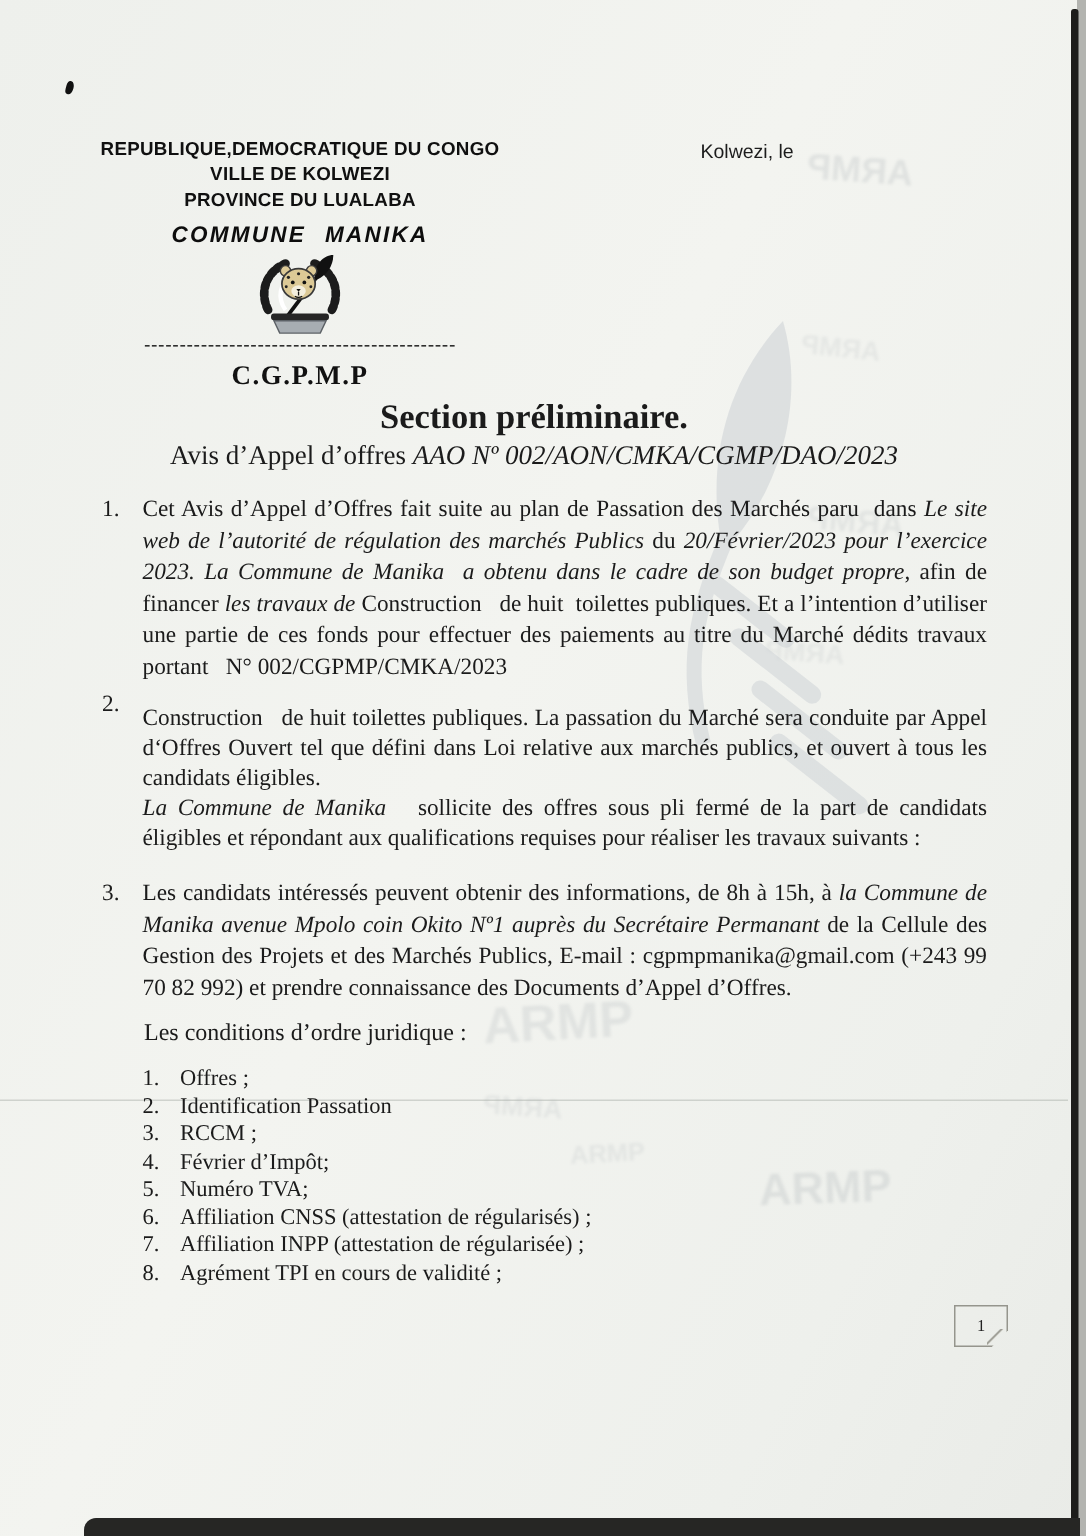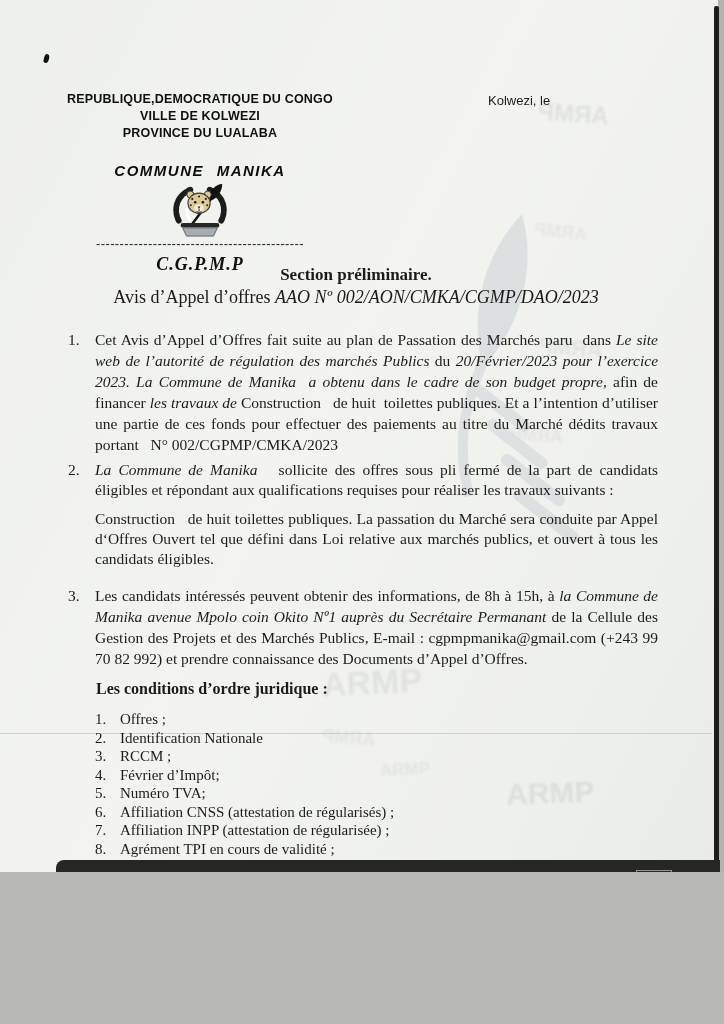--- a/index.html
+++ b/index.html
@@ -1,57 +1,57 @@
 <!DOCTYPE html>
 <html><head>
 <meta charset="utf-8">
 <style>
   html,body{margin:0;padding:0;background:#b9bab6;}
   .scan{
-    position:relative;width:724px;height:872px;overflow:hidden;
+    position:relative;width:724px;height:1024px;overflow:hidden;
     background:linear-gradient(118deg,#eef0ec 0%,#f3f4f0 45%,#eef0ec 80%,#e9ebe7 100%);
     font-family:"Liberation Serif", serif;color:#1b1b1b;
   }
   
   .edge-right-outer{position:absolute;top:0;right:0;width:6px;height:100%;background:#b3b4b0;}
   .edge-right-dark{position:absolute;top:6px;right:5px;width:5px;height:100%;background:#1d1d1b;border-radius:2px;}
   .edge-bottom-dark{position:absolute;left:56px;right:4px;bottom:0;height:12px;background:#27272
 
 5;border-top-left-radius:8px;}
   .edge-bottom-dark{background:#262624;}
   .crease-line{position:absolute;left:0;top:733px;width:712px;height:1px;background:rgba(165,170,165,.45);}
   .ink-speck{position:absolute;left:44px;top:54px;width:5px;height:9px;background:#111;border-radius:45% 55% 60% 40%;transform:rotate(14deg);}
   
   .bleed-layer{position:absolute;inset:0;pointer-events:none;}
   .wm{position:absolute;font-family:"Liberation Sans",sans-serif;font-weight:bold;color:#76808a;filter:blur(1.2px);white-space:nowrap;}
   .emblem-wm{position:absolute;left:372px;top:208px;width:240px;height:360px;opacity:.5;pointer-events:none;}
   
   .hdr{position:absolute;left:60px;top:91px;width:280px;text-align:center;}
   .hdr .org{font-family:"Liberation Sans",sans-serif;font-weight:bold;font-size:12.5px;line-height:17px;letter-spacing:.2px;color:#101010;}
-  .hdr .commune{font-family:"Liberation Sans",sans-serif;font-weight:bold;font-style:italic;font-size:15px;line-height:18px;letter-spacing:1.5px;word-spacing:7px;margin-top:20px;color:#0d0d0d;}
+  .hdr .commune{font-family:"Liberation Sans",sans-serif;font-weight:bold;font-style:italic;font-size:15px;line-height:18px;letter-spacing:1.5px;word-spacing:7px;margin-top:6px;color:#0d0d0d;}
   .logo-wrap{margin-top:2px;height:56px;}
   .sep-dashes{font-family:"Liberation Sans",sans-serif;font-size:13px;line-height:11px;letter-spacing:.4px;white-space:nowrap;overflow:hidden;color:#222;}
-  .cgpmp{font-size:18px;font-weight:bold;letter-spacing:1px;margin-top:5px;color:#111;font-style:italic;}
-  .dateline{position:absolute;left:488px;top:93px;font-family:"Liberation Sans",sans-serif;font-size:13px;color:#1c1c1c;}
+  .cgpmp{font-size:18px;font-weight:bold;letter-spacing:1px;margin-top:5px;color:#111;}
+  .dateline{position:absolute;left:467px;top:93px;font-family:"Liberation Sans",sans-serif;font-size:13px;color:#1c1c1c;}
   
   .title-block{position:absolute;left:0;top:265px;width:712px;text-align:center;}
-  .title-l1{font-size:17px;font-weight:bold;}
+  .title-l1{font-size:23px;font-weight:bold;}
   .title-l2{font-size:18px;font-weight:bold;margin-top:2px;}
   
   .body{position:absolute;left:68px;top:329px;width:590px;font-size:15.5px;text-align:justify;}
   .rich{white-space:pre-wrap;}
   .seg-b{font-weight:normal;}
   .seg-i{font-style:italic;}
   .num-item{display:grid;grid-template-columns:27px 1fr;}
   .item1{line-height:21px;}
   .item2{margin-top:5px;line-height:20px;}
   .item2 .p2{margin-top:9px;}
   .item3{margin-top:16px;line-height:21px;}
   .exigences{margin-top:5px;margin-left:27px;line-height:21px;text-align:left;}
-  .legal-title{margin-top:9px;margin-left:28px;font-weight:bold;font-size:16px;line-height:21px;text-align:left;}
+  .legal-title{margin-top:9px;margin-left:28px;font-weight:normal;font-size:16px;line-height:21px;text-align:left;}
   .legal-list{margin-top:11px;margin-left:27px;font-size:15px;line-height:18.5px;text-align:left;}
   .legal-row{display:grid;grid-template-columns:25px 1fr;}
   
   .pagebox{position:absolute;left:636px;top:870px;width:34px;height:26px;border:1px solid #95958d;
     display:flex;align-items:center;justify-content:center;font-size:11px;color:#222;
     clip-path:polygon(0 0,100% 0,100% 60%,70% 100%,0 100%);}
   .pagefold{position:absolute;left:658px;top:886px;width:11px;height:11px;
     background:linear-gradient(315deg,transparent 48%,#cfcfc7 50%,#8f8f87 56%,transparent 62%);}
 </style>
 </head>
@@ -131,40 +131,40 @@
   <div class="body">
 
     <div class="num-item item1">
       <span>1.</span>
       <span class="rich"><span class="">Cet Avis d’Appel d’Offres fait suite au plan de Passation des Marchés paru  dans </span><span class="seg-i">Le site web de l’autorité de régulation des marchés Publics</span><span class=""> du </span><span class="seg-i">20/Février/2023 pour l’exercice 2023. La Commune de Manika  a obtenu dans le cadre de son budget propre</span><span class="">, afin de financer </span><span class="seg-i">les travaux de </span><span class="seg-b">Construction   de huit  toilettes publiques.</span><span class=""> Et a l’intention d’utiliser une partie de ces fonds pour effectuer des paiements au titre du Marché dédits travaux portant   </span><span class="seg-b">N° 002/CGPMP/CMKA/2023</span></span>
     </div>
 
     <div class="num-item item2">
       <span>2.</span>
       <span>
+        <span class="rich p2" style="display:block"><span class="seg-b">Construction   de huit toilettes publiques.</span><span class=""> La passation du Marché sera conduite par Appel d‘Offres Ouvert tel que défini dans Loi relative aux marchés publics, et ouvert à tous les candidats éligibles.</span></span>
         <span class="rich" style="display:block"><span class="seg-i">La Commune de Manika</span><span class="">   sollicite des offres sous pli fermé de la part de candidats éligibles et répondant aux qualifications requises pour réaliser les travaux suivants :</span></span>
-        <span class="rich p2" style="display:block"><span class="seg-b">Construction   de huit toilettes publiques.</span><span class=""> La passation du Marché sera conduite par Appel d‘Offres Ouvert tel que défini dans Loi relative aux marchés publics, et ouvert à tous les candidats éligibles.</span></span>
       </span>
     </div>
 
     <div class="num-item item3">
       <span>3.</span>
       <span class="rich"><span class="">Les candidats intéressés peuvent obtenir des informations, de 8h à 15h, à </span><span class="seg-i">la Commune de Manika avenue Mpolo coin Okito Nº1 auprès du </span><span class="seg-b seg-i">Secrétaire Permanant</span><span class=""> de la Cellule des Gestion des Projets et des Marchés Publics, </span><span class="seg-b">E-mail</span><span class=""> : </span><span class="seg-b">cgpmpmanika@gmail.com (+243 99 70 82 992)</span><span class=""> et prendre connaissance des Documents d’Appel d’Offres.</span></span>
     </div>
 
     <div class="legal-title">Les conditions d’ordre juridique :</div>
 
     <div class="legal-list">
       <div class="legal-row">
           <span>1.</span>
           <span>Offres ;</span>
         </div>
       <div class="legal-row">
           <span>2.</span>
-          <span>Identification Nationale</span>
+          <span>Identification Passation</span>
         </div>
       <div class="legal-row">
           <span>3.</span>
           <span>RCCM ;</span>
         </div>
       <div class="legal-row">
           <span>4.</span>
           <span>Février d’Impôt;</span>
         </div>
       <div class="legal-row">

